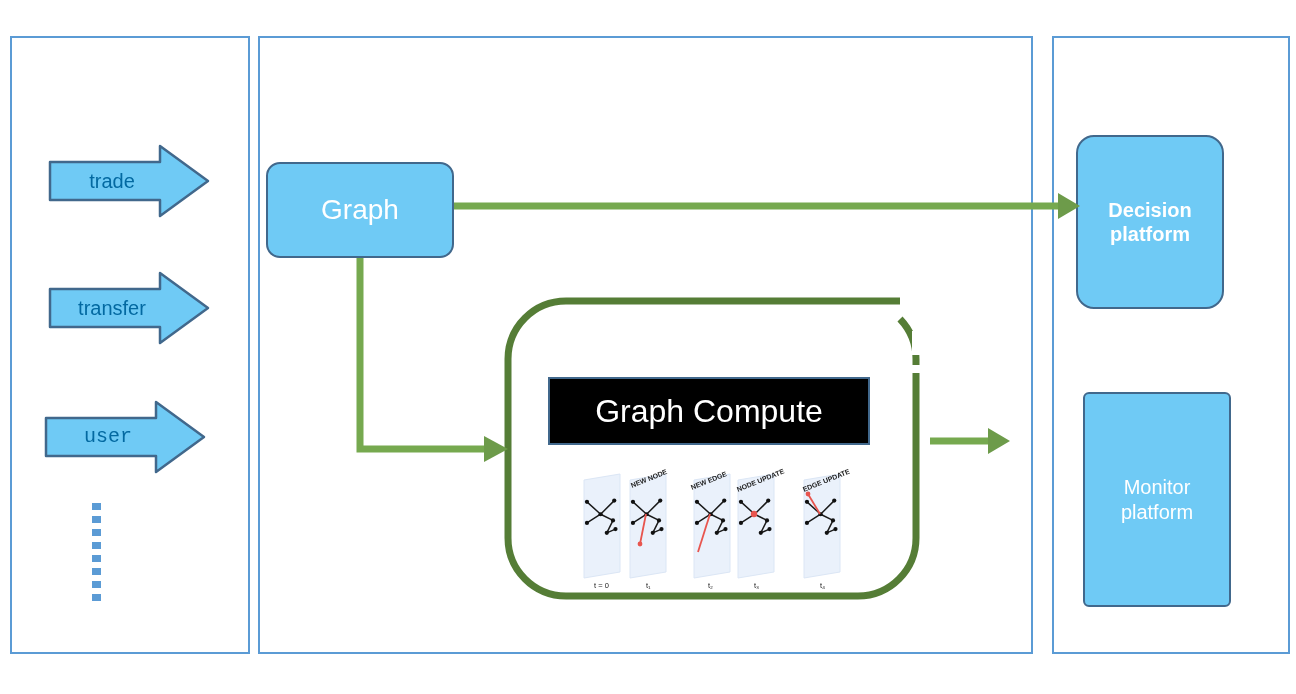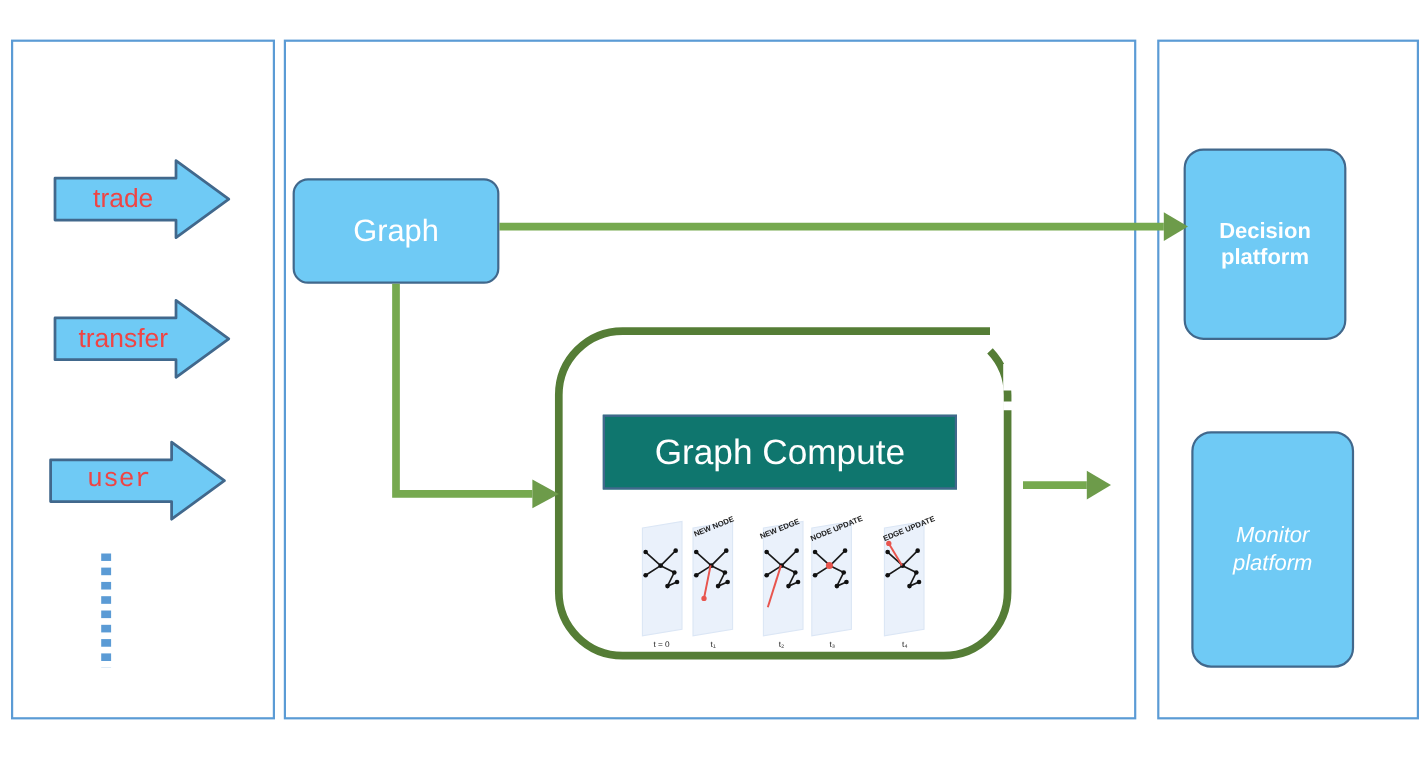--- a/index.html
+++ b/index.html
@@ -35,22 +35,22 @@
     position: absolute;
     width: 162px;
     height: 74px;
     display: flex;
     align-items: center;
     justify-content: center;
   }
   .src-arrow svg { position: absolute; left: 0; top: 0; }
   .src-arrow .lbl {
     position: relative;
-    color: #ef4444;
-    font-size: 24px;
+    color: #0369a1;
+    font-size: 20px;
     line-height: 1;
     z-index: 2;
     margin-right: 34px;
     white-space: nowrap;
   }
   #src-trade    { left: 48px; top: 144px; }
   #src-transfer { left: 48px; top: 271px; }
   #src-user     { left: 44px; top: 400px; font-family: Liberation Mono, monospace; }
 
   .dotted-line {
@@ -84,37 +84,36 @@
   }
   #decision-box {
     left: 1076px; top: 135px; width: 148px; height: 174px;
     font-size: 20px;
     border-radius: 18px;
     font-weight: bold;
   }
   #monitor-box {
     left: 1083px; top: 392px; width: 148px; height: 215px;
     font-size: 20px;
-    border-radius: 18px;
-    font-style: italic;
+    border-radius: 6px;
   }
 
   
   #gc-container {
     position: absolute;
     left: 502px; top: 295px;
     width: 424px; height: 307px;
   }
   #gc-container svg { position: absolute; left: 0; top: 0; }
 
   #graph-compute-box {
     position: absolute;
     left: 548px; top: 377px;
     width: 322px; height: 68px;
-    background: #0f766e;
+    background: #000000;
     border: 2px solid #41688c;
     box-sizing: border-box;
     display: flex;
     align-items: center;
     justify-content: center;
     color: #ffffff;
     font-size: 32px;
   }
 
   

